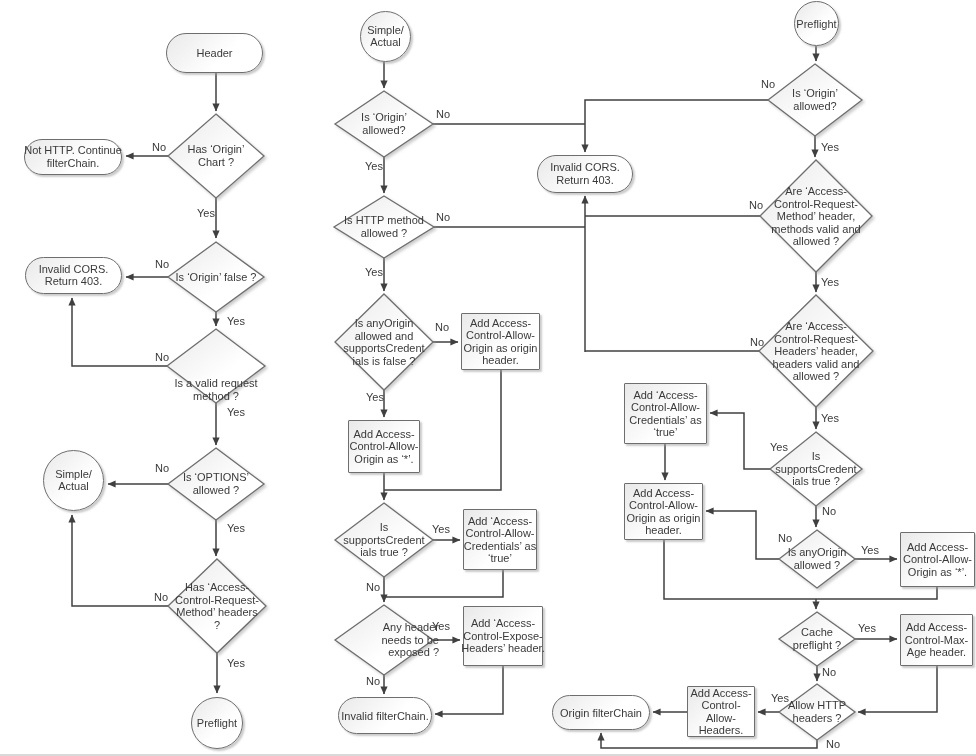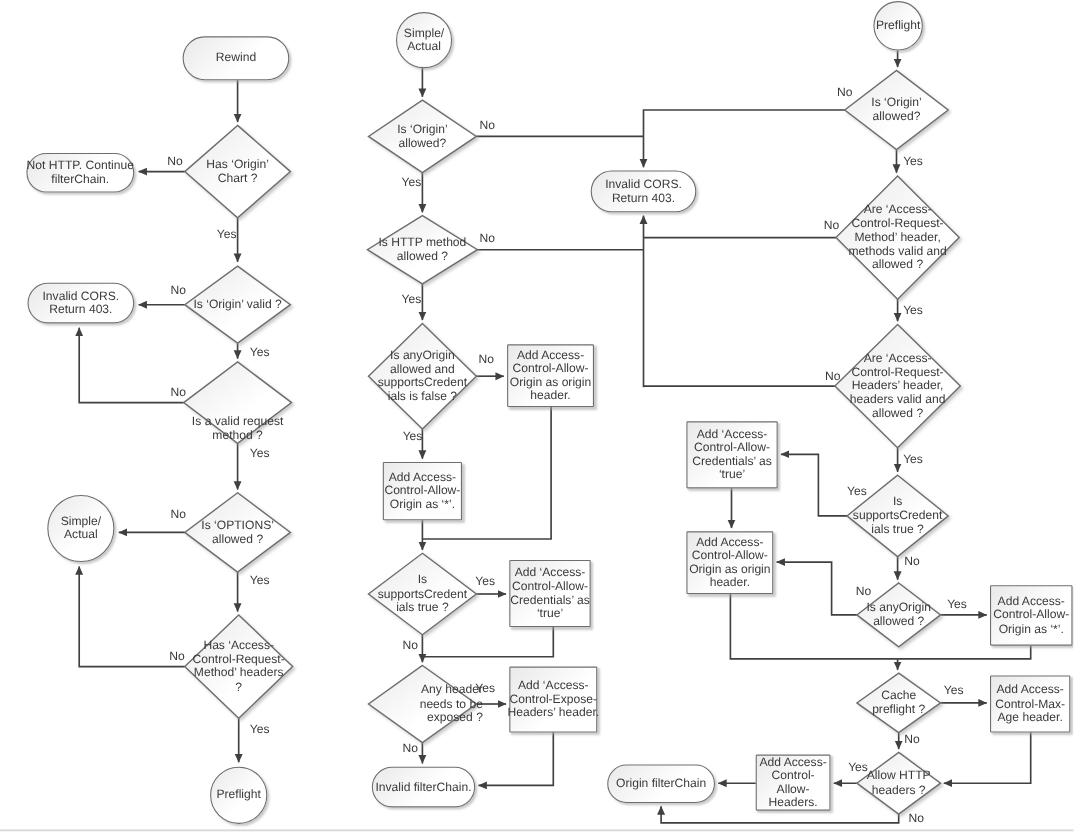--- a/index.html
+++ b/index.html
@@ -108,30 +108,30 @@
       <polygon points="815,64 862,100 815,136 768,100" class="diamond"></polygon>
       <polygon points="816,160 872,216 816,272 760,216" class="diamond"></polygon>
       <polygon points="816,295 873,351 816,407 759,351" class="diamond"></polygon>
       <polygon points="816,432 862,469 816,506 770,469" class="diamond"></polygon>
       <polygon points="817,530 855,559 817,588 779,559" class="diamond"></polygon>
       <polygon points="817,612 855,639 817,666 779,639" class="diamond"></polygon>
       <polygon points="817,684 855,712 817,740 779,712" class="diamond"></polygon>
     </svg>
   <div id="fc-nodes">
       <div class="shape stadium" style="left: 166px; top: 33px; width: 97px; height: 40px; border-radius: 20px;"></div>
-      <div class="node-label" style="left: 214.5px; top: 53px; width: 109px;">Rewind</div>
+      <div class="node-label" style="left: 214.5px; top: 53px; width: 109px;">Header</div>
       <div class="node-label" style="left: 216px; top: 156px; width: 108px;">Has ‘Origin’
 Chart ?</div>
       <div class="shape stadium" style="left: 24px; top: 139px; width: 98px; height: 36px; border-radius: 18px;"></div>
       <div class="node-label" style="left: 73px; top: 157px; width: 110px;">Not HTTP. Continue
 filterChain.</div>
       <div class="shape stadium" style="left: 25px; top: 257px; width: 97px; height: 37px; border-radius: 18.5px;"></div>
       <div class="node-label" style="left: 73.5px; top: 275.5px; width: 109px;">Invalid CORS.
 Return 403.</div>
-      <div class="node-label" style="left: 216px; top: 277px; width: 108px;">Is ‘Origin’ valid ?</div>
+      <div class="node-label" style="left: 216px; top: 277px; width: 108px;">Is ‘Origin’ false ?</div>
       <div class="node-label" style="left: 216px; top: 366px; width: 110px; margin-top: 24px;">Is a valid request
 method ?</div>
       <div class="node-label" style="left: 216px; top: 484px; width: 108px;">Is ‘OPTIONS’
 allowed ?</div>
       <div class="shape circle" style="left: 43px; top: 450px; width: 61px; height: 61px;"></div>
       <div class="node-label" style="left: 73.5px; top: 480.5px; width: 73px;">Simple/
 Actual</div>
       <div class="node-label" style="left: 217px; top: 606px; width: 110px;">Has ‘Access-
 Control-Request-
 Method’ headers

